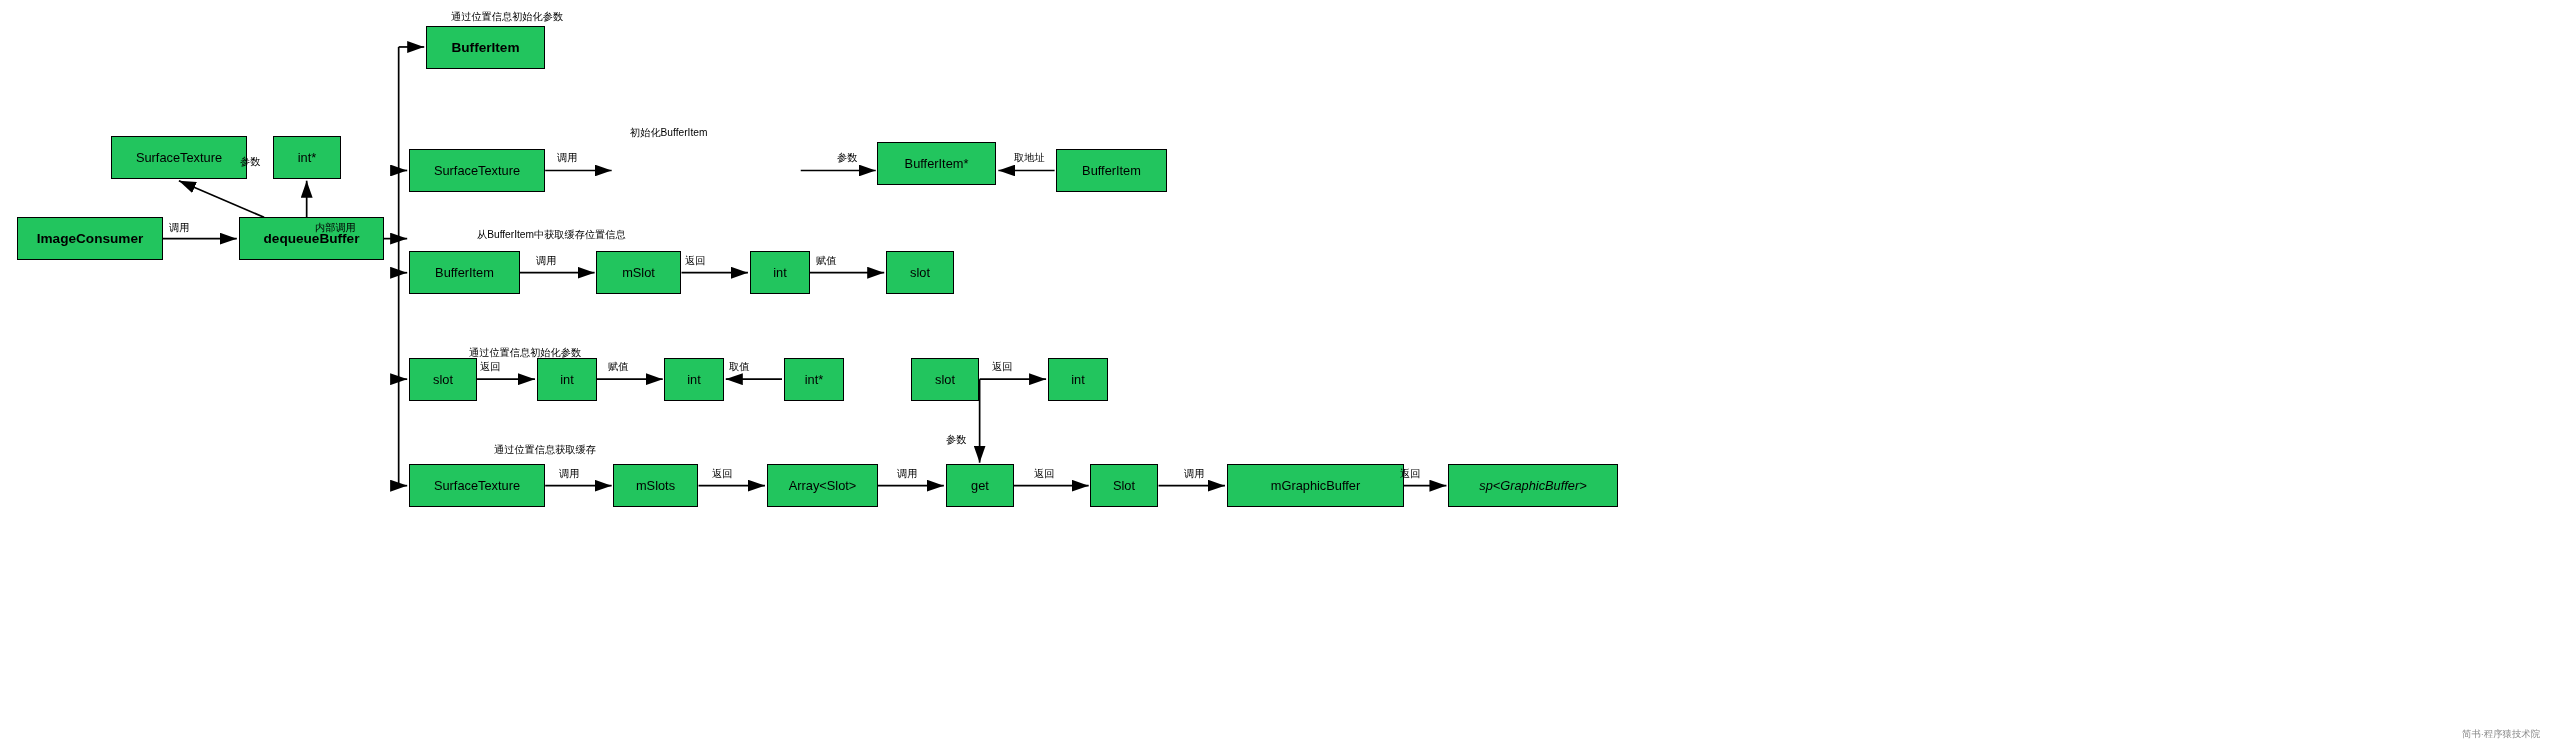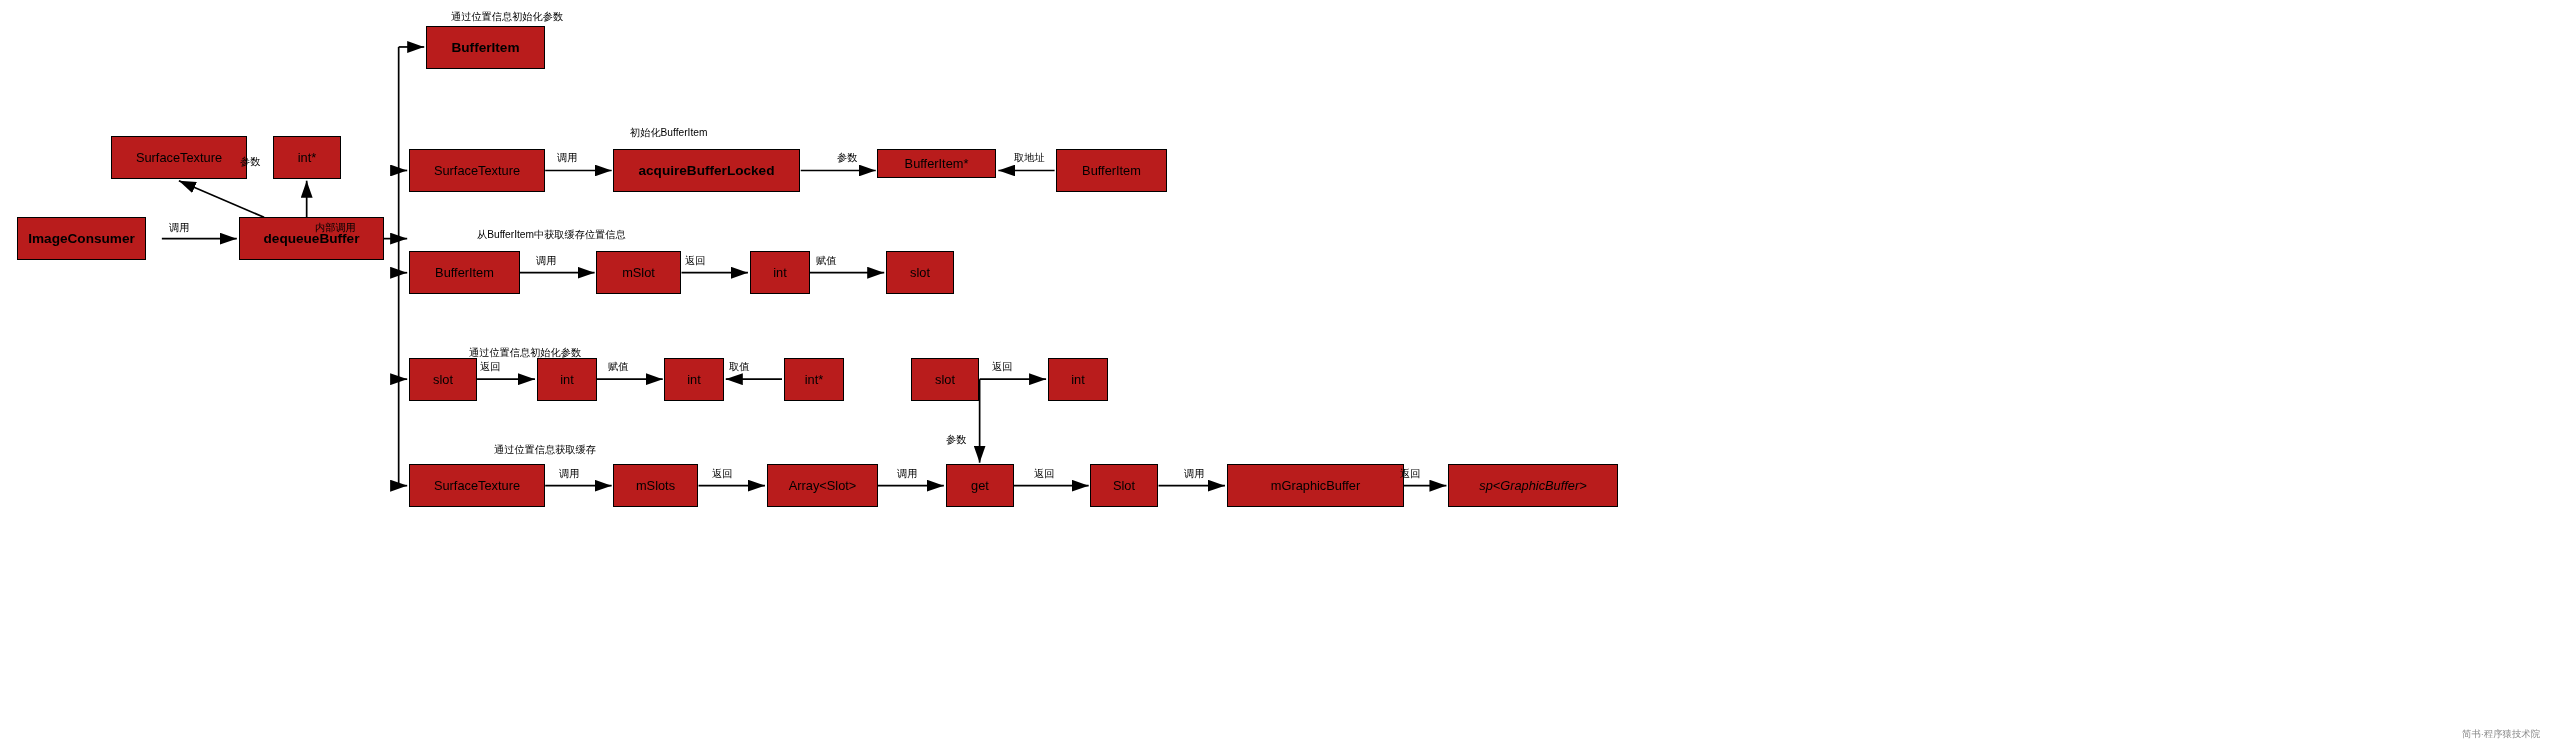--- a/index.html
+++ b/index.html
@@ -14,21 +14,21 @@
     }
     .diagram-container {
       position: relative;
       width: 2576px;
       height: 749px;
       background: #fff;
     }
     .node {
       position: absolute;
       border: 1.7px solid #000;
-      background: #b91c1c;
+      background: #22c55e;
       display: flex;
       align-items: center;
       justify-content: center;
       font-size: 12.8px;
       font-weight: normal;
       white-space: nowrap;
       padding: 3.4px 8.5px;
     }
     .node-bold {
       font-weight: bold;
@@ -113,21 +113,21 @@
     <line x1="1030" y1="570" x2="1108" y2="570" stroke="#000" stroke-width="2" marker-end="url(#arrowhead)"></line>
 
     <line x1="1190" y1="570" x2="1278" y2="570" stroke="#000" stroke-width="2" marker-end="url(#arrowhead)"></line>
 
     <line x1="1360" y1="570" x2="1438" y2="570" stroke="#000" stroke-width="2" marker-end="url(#arrowhead)"></line>
 
     <line x1="1620" y1="570" x2="1698" y2="570" stroke="#000" stroke-width="2" marker-end="url(#arrowhead)"></line>
 
   </svg>
 
-  <div class="node node-bold" style="left:17px;top:217px;width:129px;height:43px;">
+  <div class="node node-bold" style="left:17px;top:217px;width:146px;height:43px;">
     <span>ImageConsumer</span>
   </div>
 
   <div class="node node-bold" style="left:239px;top:217px;width:145px;height:43px;text-align:center;">
     <span>dequeueBuffer</span>
   </div>
 
   <div class="node" style="left:111px;top:136px;width:136px;height:43px;">
     <span>SurfaceTexture</span>
   </div>
@@ -137,25 +137,22 @@
   </div>
 
   <div class="node node-bold" style="left:426px;top:25.6px;width:119px;height:43px;">
     <span>BufferItem</span>
   </div>
 
   <div class="node" style="left:409px;top:149px;width:136px;height:43px;">
     <span>SurfaceTexture</span>
   </div>
 
-  <div class="node node-bold" style="left:613px;top:149px;width:187px;height:43px;">
-    <span>acquireBufferLocked</span>
-  </div>
-
-  <div class="node" style="left:877px;top:149px;width:119px;height:29px;">
+
+  <div class="node" style="left:877px;top:142px;width:119px;height:43px;">
     <span>BufferItem*</span>
   </div>
 
   <div class="node" style="left:1056px;top:149px;width:111px;height:43px;">
     <span>BufferItem</span>
   </div>
 
   <div class="node" style="left:409px;top:251px;width:111px;height:43px;">
     <span>BufferItem</span>
   </div>

